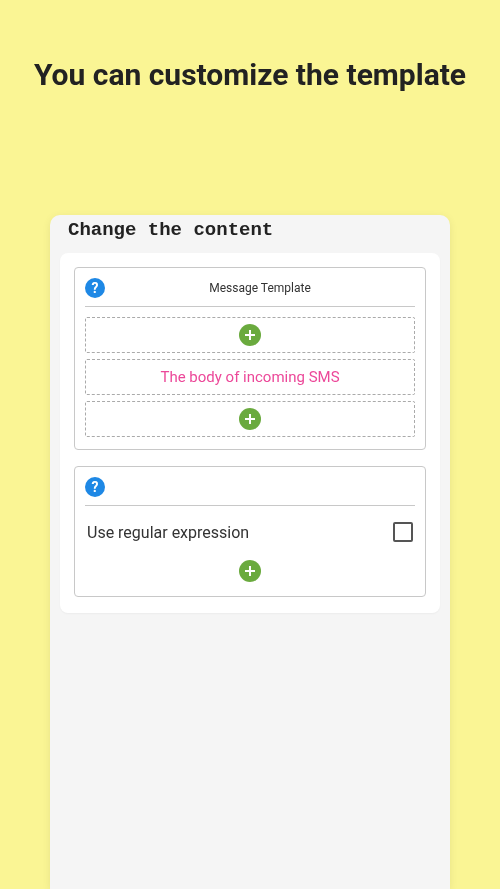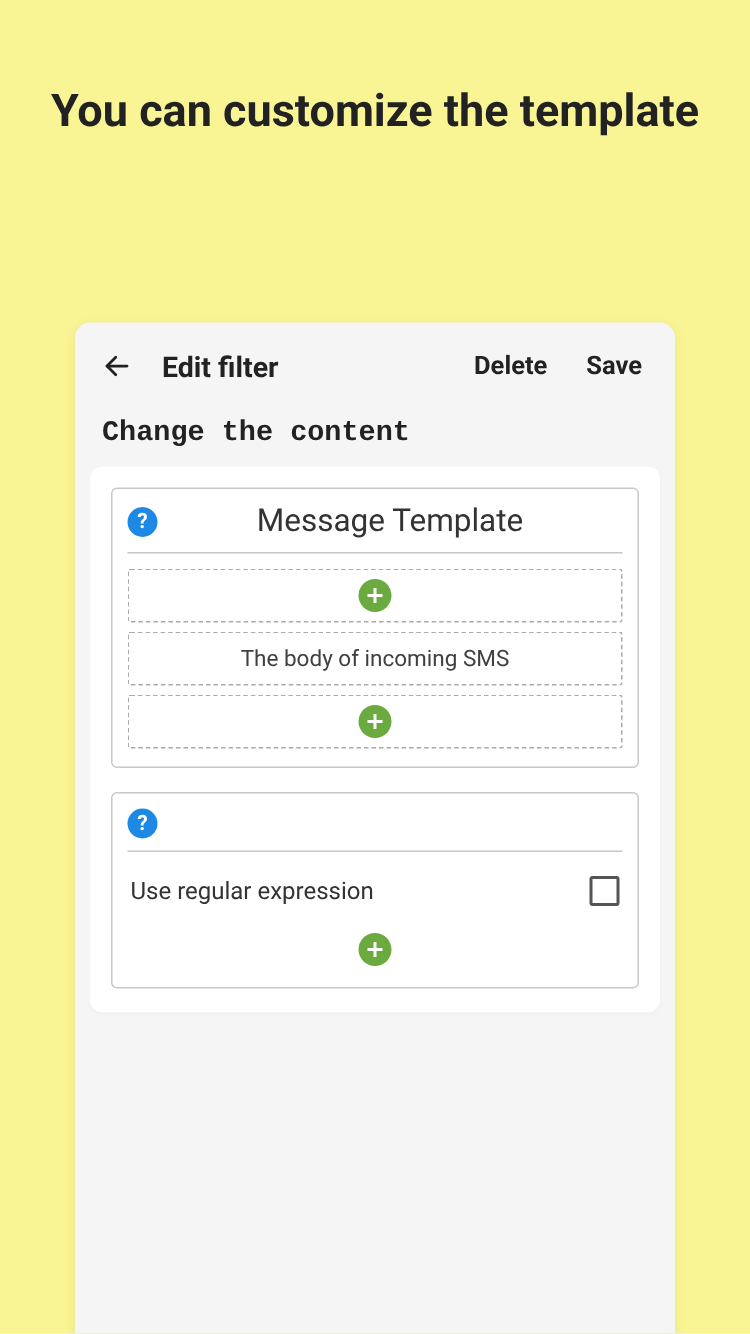--- a/index.html
+++ b/index.html
@@ -106,21 +106,21 @@
     align-items: center;
     justify-content: center;
     font-size: 14px;
     font-weight: 700;
     cursor: pointer;
     flex-shrink: 0;
   }
   .panel-title {
     flex: 1;
     text-align: center;
-    font-size: 21px;
+    font-size: 12px;
     color: #333;
   }
   .slot {
     border: 1.5px dashed #aaa;
     border-radius: 2px;
     height: 36px;
     display: flex;
     align-items: center;
     justify-content: center;
     margin-bottom: 6px;
@@ -138,25 +138,26 @@
   .add-icon::before,
   .add-icon::after {
     content: "";
     position: absolute;
     background: #fff;
   }
   .add-icon { position: relative; }
   .add-icon::before { width: 10px; height: 2px; }
   .add-icon::after { width: 2px; height: 10px; }
   .slot-text {
-    color: #404040;
+    color: #ec4899;
     font-size: 15px;
   }
   .row {
     display: flex;
+    align-items: center;
     justify-content: space-between;
     padding: 6px 2px 14px;
   }
   .row-label {
     font-size: 16px;
     color: #333;
   }
   .checkbox {
     width: 20px; height: 20px;
     border: 2px solid #555;
@@ -172,32 +173,20 @@
 </style>
 </head>
 <body>
 
 <div class="promo-text">
   <div>You can customize the template</div>
 </div>
 
 <div class="phone-frame">
 
-  <div class="app-bar">
-    <div class="back-arrow">
-      <svg width="20" height="20" viewBox="0 0 24 24" fill="none" stroke="#222" stroke-width="2.2" stroke-linecap="round" stroke-linejoin="round">
-          <line x1="20" y1="12" x2="4" y2="12"></line>
-          <polyline points="11 5 4 12 11 19"></polyline>
-        </svg>
-    </div>
-    <div class="app-bar-title">Edit filter</div>
-    <div class="app-bar-spacer"></div>
-    <div class="app-bar-action">Delete</div>
-    <div class="app-bar-action">Save</div>
-  </div>
 
   <div class="section-title">Change the content</div>
 
   <div class="content">
     <div class="card">
 
 
       <div class="panel">
         <div class="panel-header">
           <div class="help-icon">?</div>

